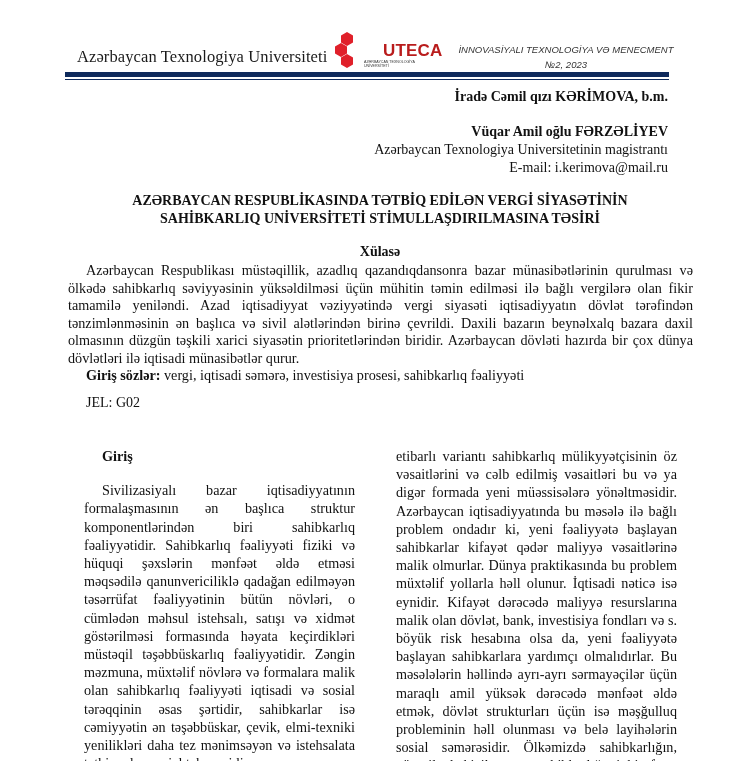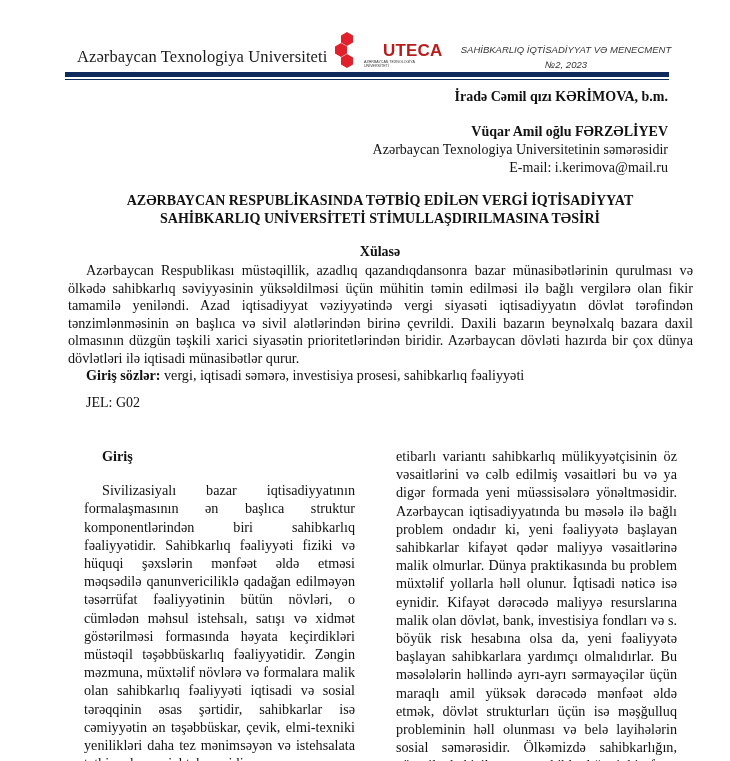--- a/index.html
+++ b/index.html
@@ -42,36 +42,36 @@
     <svg width="30" height="44" viewBox="0 0 30 44" style="position:absolute;left:-4px;top:-2px;">
       <polygon points="14,2 20,5.5 20,12.5 14,16 8,12.5 8,5.5" fill="#e0202a"></polygon>
       <polygon points="8,13 14,16.5 14,23.5 8,27 2,23.5 2,16.5" fill="#e0202a"></polygon>
       <polygon points="14,24 20,27.5 20,34.5 14,38 8,34.5 8,27.5" fill="#e0202a"></polygon>
       <polygon points="20,13 26,16.5 26,23.5 20,27 14,23.5 14,16.5" fill="#e0202a" opacity="0.0"></polygon>
     </svg>
     <div class="logo-text">UTECA</div>
     <div class="logo-sub">AZƏRBAYCAN TEXNOLOGİYA UNİVERSİTETİ</div>
   </div>
   <div class="journal">
-    <div>SAHİBKARLIQ İQTİSADİYYAT VƏ MENECMENT</div>
+    <div>İNNOVASİYALI TEXNOLOGİYA VƏ MENECMENT</div>
     <div>№2, 2023</div>
   </div>
 </div>
 <div class="rule-thick"></div>
 <div class="rule-thin"></div>
 
 <div class="authors">
   <div class="author1">İradə Cəmil qızı KƏRİMOVA, b.m.</div>
   <div class="author2">Vüqar Amil oğlu FƏRZƏLİYEV</div>
-  <div>Azərbaycan Texnologiya Universitetinin səmərəsidir</div>
+  <div>Azərbaycan Texnologiya Universitetinin magistrantı</div>
   <div>E-mail: i.kerimova@mail.ru</div>
 </div>
 
 <div class="title">
-  <div>AZƏRBAYCAN RESPUBLİKASINDA TƏTBİQ EDİLƏN VERGİ İQTİSADİYYAT</div>
+  <div>AZƏRBAYCAN RESPUBLİKASINDA TƏTBİQ EDİLƏN VERGİ SİYASƏTİNİN</div>
   <div>SAHİBKARLIQ UNİVERSİTETİ STİMULLAŞDIRILMASINA TƏSİRİ</div>
 </div>
 
 <div class="abs-head">Xülasə</div>
 <div class="abstract">
   <p>Azərbaycan Respublikası müstəqillik, azadlıq qazandıqdansonra bazar münasibətlərinin qurulması və ölkədə sahibkarlıq  səviyyəsinin yüksəldilməsi üçün mühitin təmin edilməsi ilə bağlı vergilərə olan fikir tamamilə yeniləndi. Azad iqtisadiyyat vəziyyətində  vergi  siyasəti  iqtisadiyyatın dövlət tərəfindən tənzimlənməsinin ən başlıca və sivil alətlərindən birinə çevrildi. Daxili bazarın beynəlxalq bazara daxil olmasının düzgün təşkili  xarici  siyasətin  prioritetlərindən biridir. Azərbaycan dövləti hazırda bir çox dünya dövlətləri ilə iqtisadi  münasibətlər qurur.</p>
   <div class="kw"><b>Giriş sözlər:</b><span> vergi, iqtisadi səmərə, investisiya prosesi,  sahibkarlıq fəaliyyəti</span></div>
 </div>
 <div class="jel">JEL: G02</div>
 

